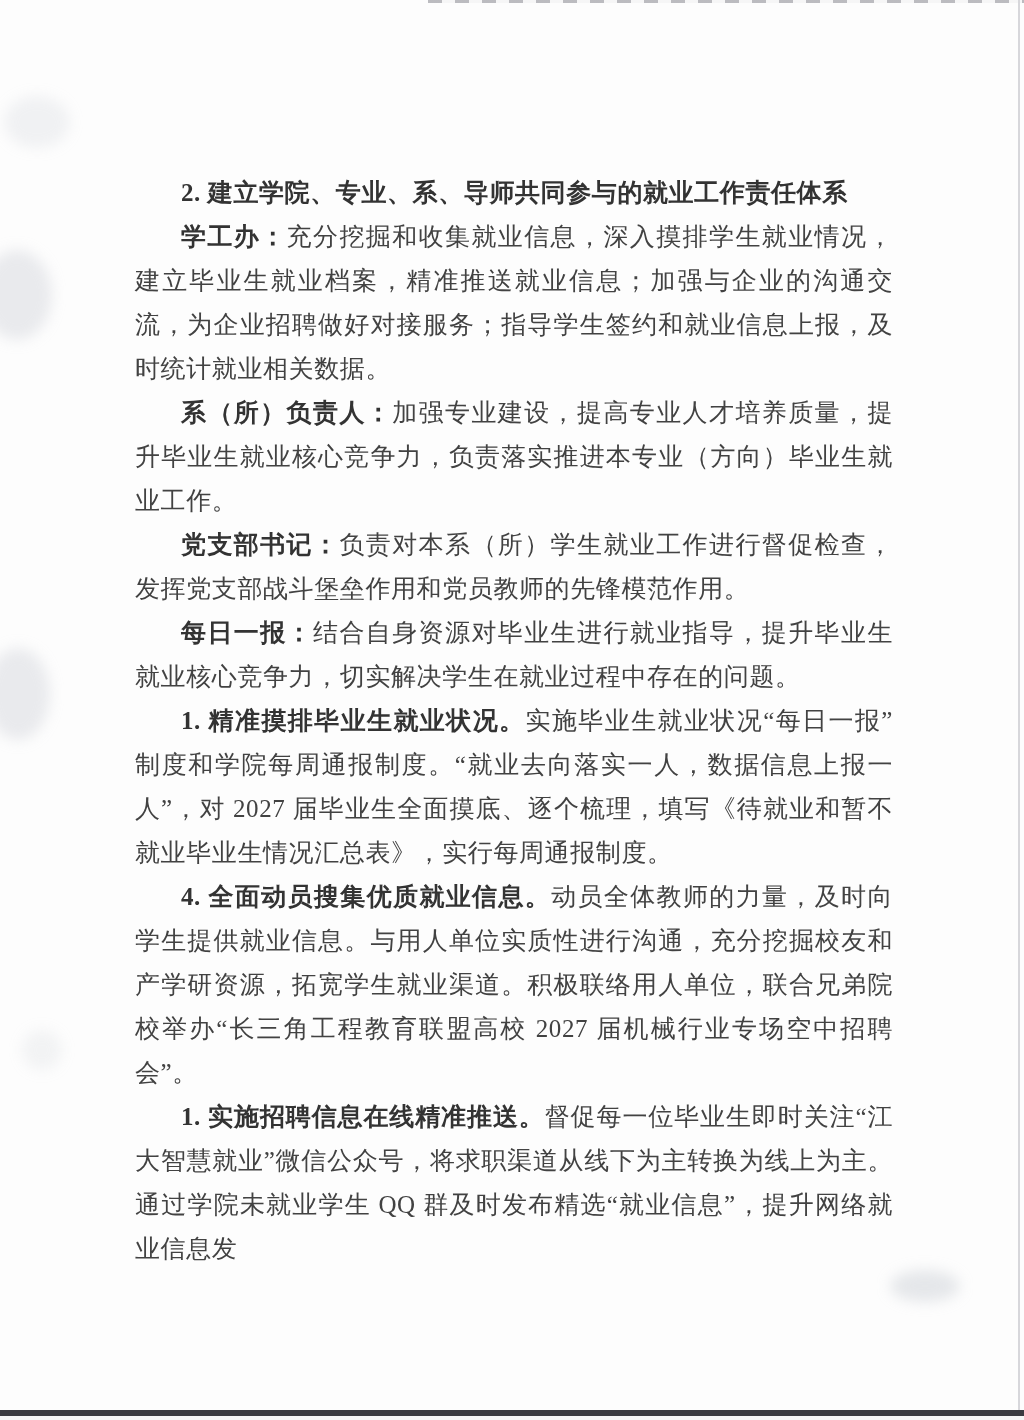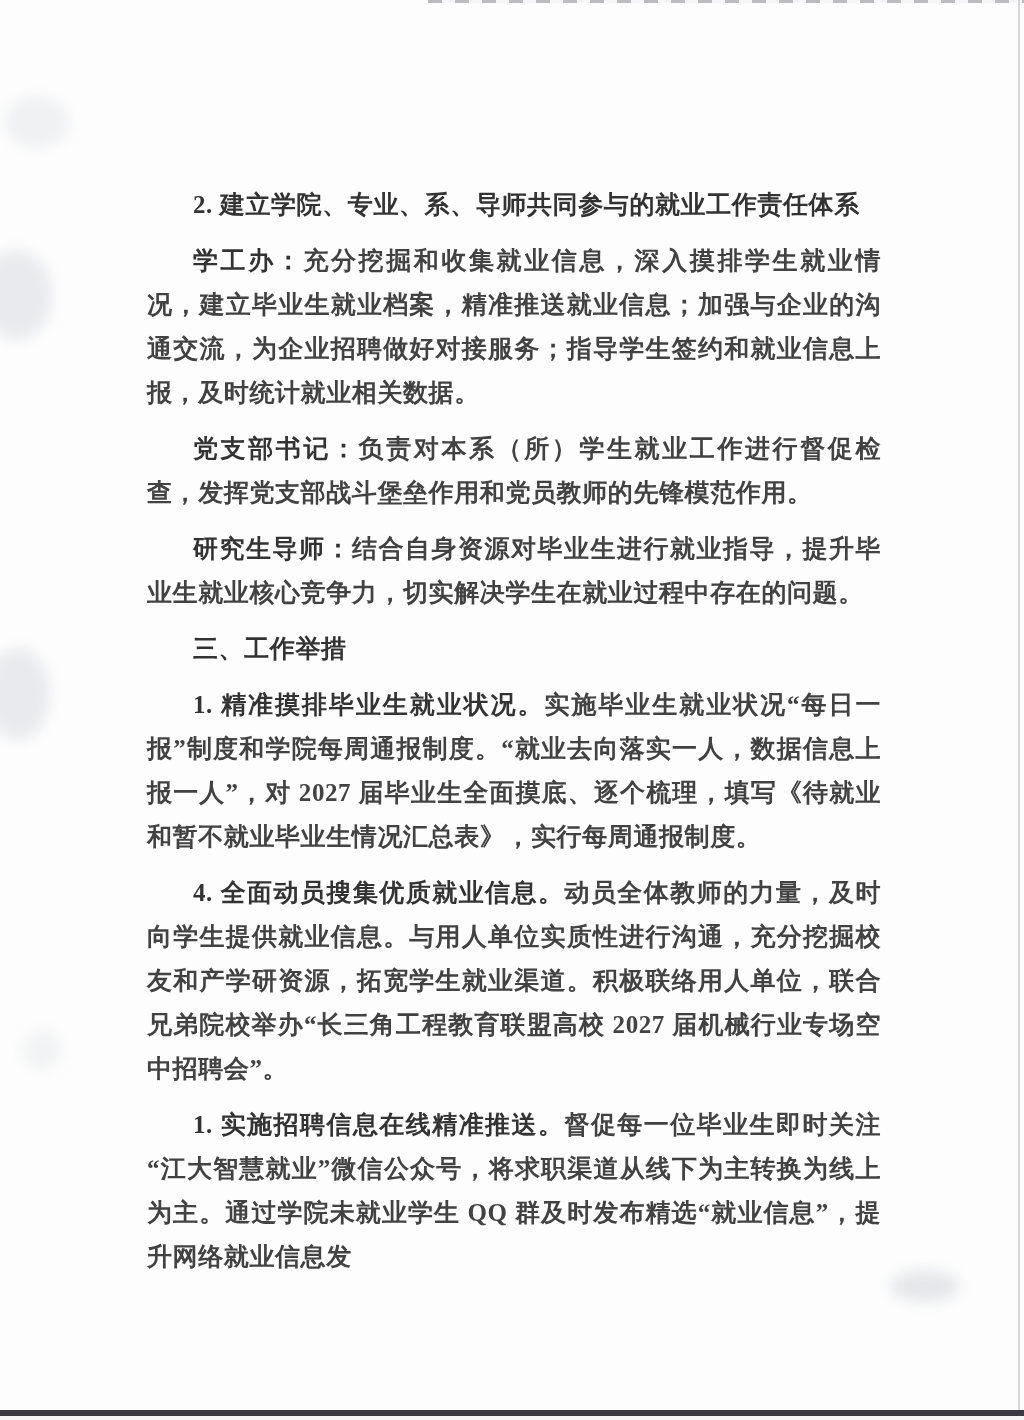--- a/index.html
+++ b/index.html
@@ -9,24 +9,24 @@
     font-family:"Liberation Serif","DejaVu Serif",serif;
   }
   .scan-page{position:absolute;inset:0;background:var(--paper,#fdfdfd);}
   
   .doc{
     position:absolute;left:135px;top:171px;width:758px;
     font-size:25px;line-height:44px;letter-spacing:.6px;
     color:var(--text,#424242);
     text-align:justify;text-align-last:left;
   }
-  .blk{margin:12px;text-indent:46px;}
+  .blk{margin:0;text-indent:46px;}
   .blk.gap{margin-top:12px;}
   .lead{font-weight:700;color:var(--bold_text,#333333);}
-  .rest{font-weight:700;}
+  .rest{font-weight:400;}
   
   .top-dashes{
     position:absolute;left:428px;right:0;top:0;height:3px;opacity:.65;
     background:repeating-linear-gradient(90deg,
       rgba(70,70,82,.55) 0 14px, rgba(70,70,82,.06) 14px 27px);
   }
   .right-line{position:absolute;top:0;bottom:10px;right:4px;width:2px;background:#d7d7db;}
   .bottom-band{position:absolute;left:0;top:1410px;width:1024px;height:6px;background:var(--bottom_band,#3a3a40);}
   .bottom-rest{position:absolute;left:0;top:1416px;width:1024px;height:4px;background:#f6f6f6;}
   .sm{position:absolute;border-radius:50%;filter:blur(7px);background:rgba(176,181,193,.26);}
@@ -48,27 +48,27 @@
   <div class="sm sm3"></div>
   <div class="sm sm4"></div>
   <div class="sm sm5"></div>
 
   <div class="doc">
 
     <p class="blk"><span class="lead">2. 建立学院、专业、系、导师共同参与的就业工作责任体系</span><span class="rest"></span></p>
 
     <p class="blk"><span class="lead">学工办：</span><span class="rest">充分挖掘和收集就业信息，深入摸排学生就业情况，建立毕业生就业档案，精准推送就业信息；加强与企业的沟通交流，为企业招聘做好对接服务；指导学生签约和就业信息上报，及时统计就业相关数据。</span></p>
 
+    <p class="blk"><span class="lead">系（所）负责人：</span><span class="rest">加强专业建设，提高专业人才培养质量，提升毕业生就业核心竞争力，负责落实推进本专业（方向）毕业生就业工作。</span></p>
 
     <p class="blk"><span class="lead">党支部书记：</span><span class="rest">负责对本系（所）学生就业工作进行督促检查，发挥党支部战斗堡垒作用和党员教师的先锋模范作用。</span></p>
 
 
-    <p class="blk"><span class="lead">研究生导师：</span><span class="rest">结合自身资源对毕业生进行就业指导，提升毕业生就业核心竞争力，切实解决学生在就业过程中存在的问题。</span></p>
+    <p class="blk"><span class="lead">每日一报：</span><span class="rest">结合自身资源对毕业生进行就业指导，提升毕业生就业核心竞争力，切实解决学生在就业过程中存在的问题。</span></p>
 
-    <p class="blk gap"><span class="lead">三、工作举措</span><span class="rest"></span></p>
 
     <p class="blk"><span class="lead">1. 精准摸排毕业生就业状况。</span><span class="rest">实施毕业生就业状况“每日一报”制度和学院每周通报制度。“就业去向落实一人，数据信息上报一人”，对 2027 届毕业生全面摸底、逐个梳理，填写《待就业和暂不就业毕业生情况汇总表》，实行每周通报制度。</span></p>
 
     <p class="blk"><span class="lead">4. 全面动员搜集优质就业信息。</span><span class="rest">动员全体教师的力量，及时向学生提供就业信息。与用人单位实质性进行沟通，充分挖掘校友和产学研资源，拓宽学生就业渠道。积极联络用人单位，联合兄弟院校举办“长三角工程教育联盟高校 2027 届机械行业专场空中招聘会”。</span></p>
 
     <p class="blk"><span class="lead">1. 实施招聘信息在线精准推送。</span><span class="rest">督促每一位毕业生即时关注“江大智慧就业”微信公众号，将求职渠道从线下为主转换为线上为主。通过学院未就业学生 QQ 群及时发布精选“就业信息”，提升网络就业信息发</span></p>
 
   </div>
 
   <div class="bottom-band"></div>

